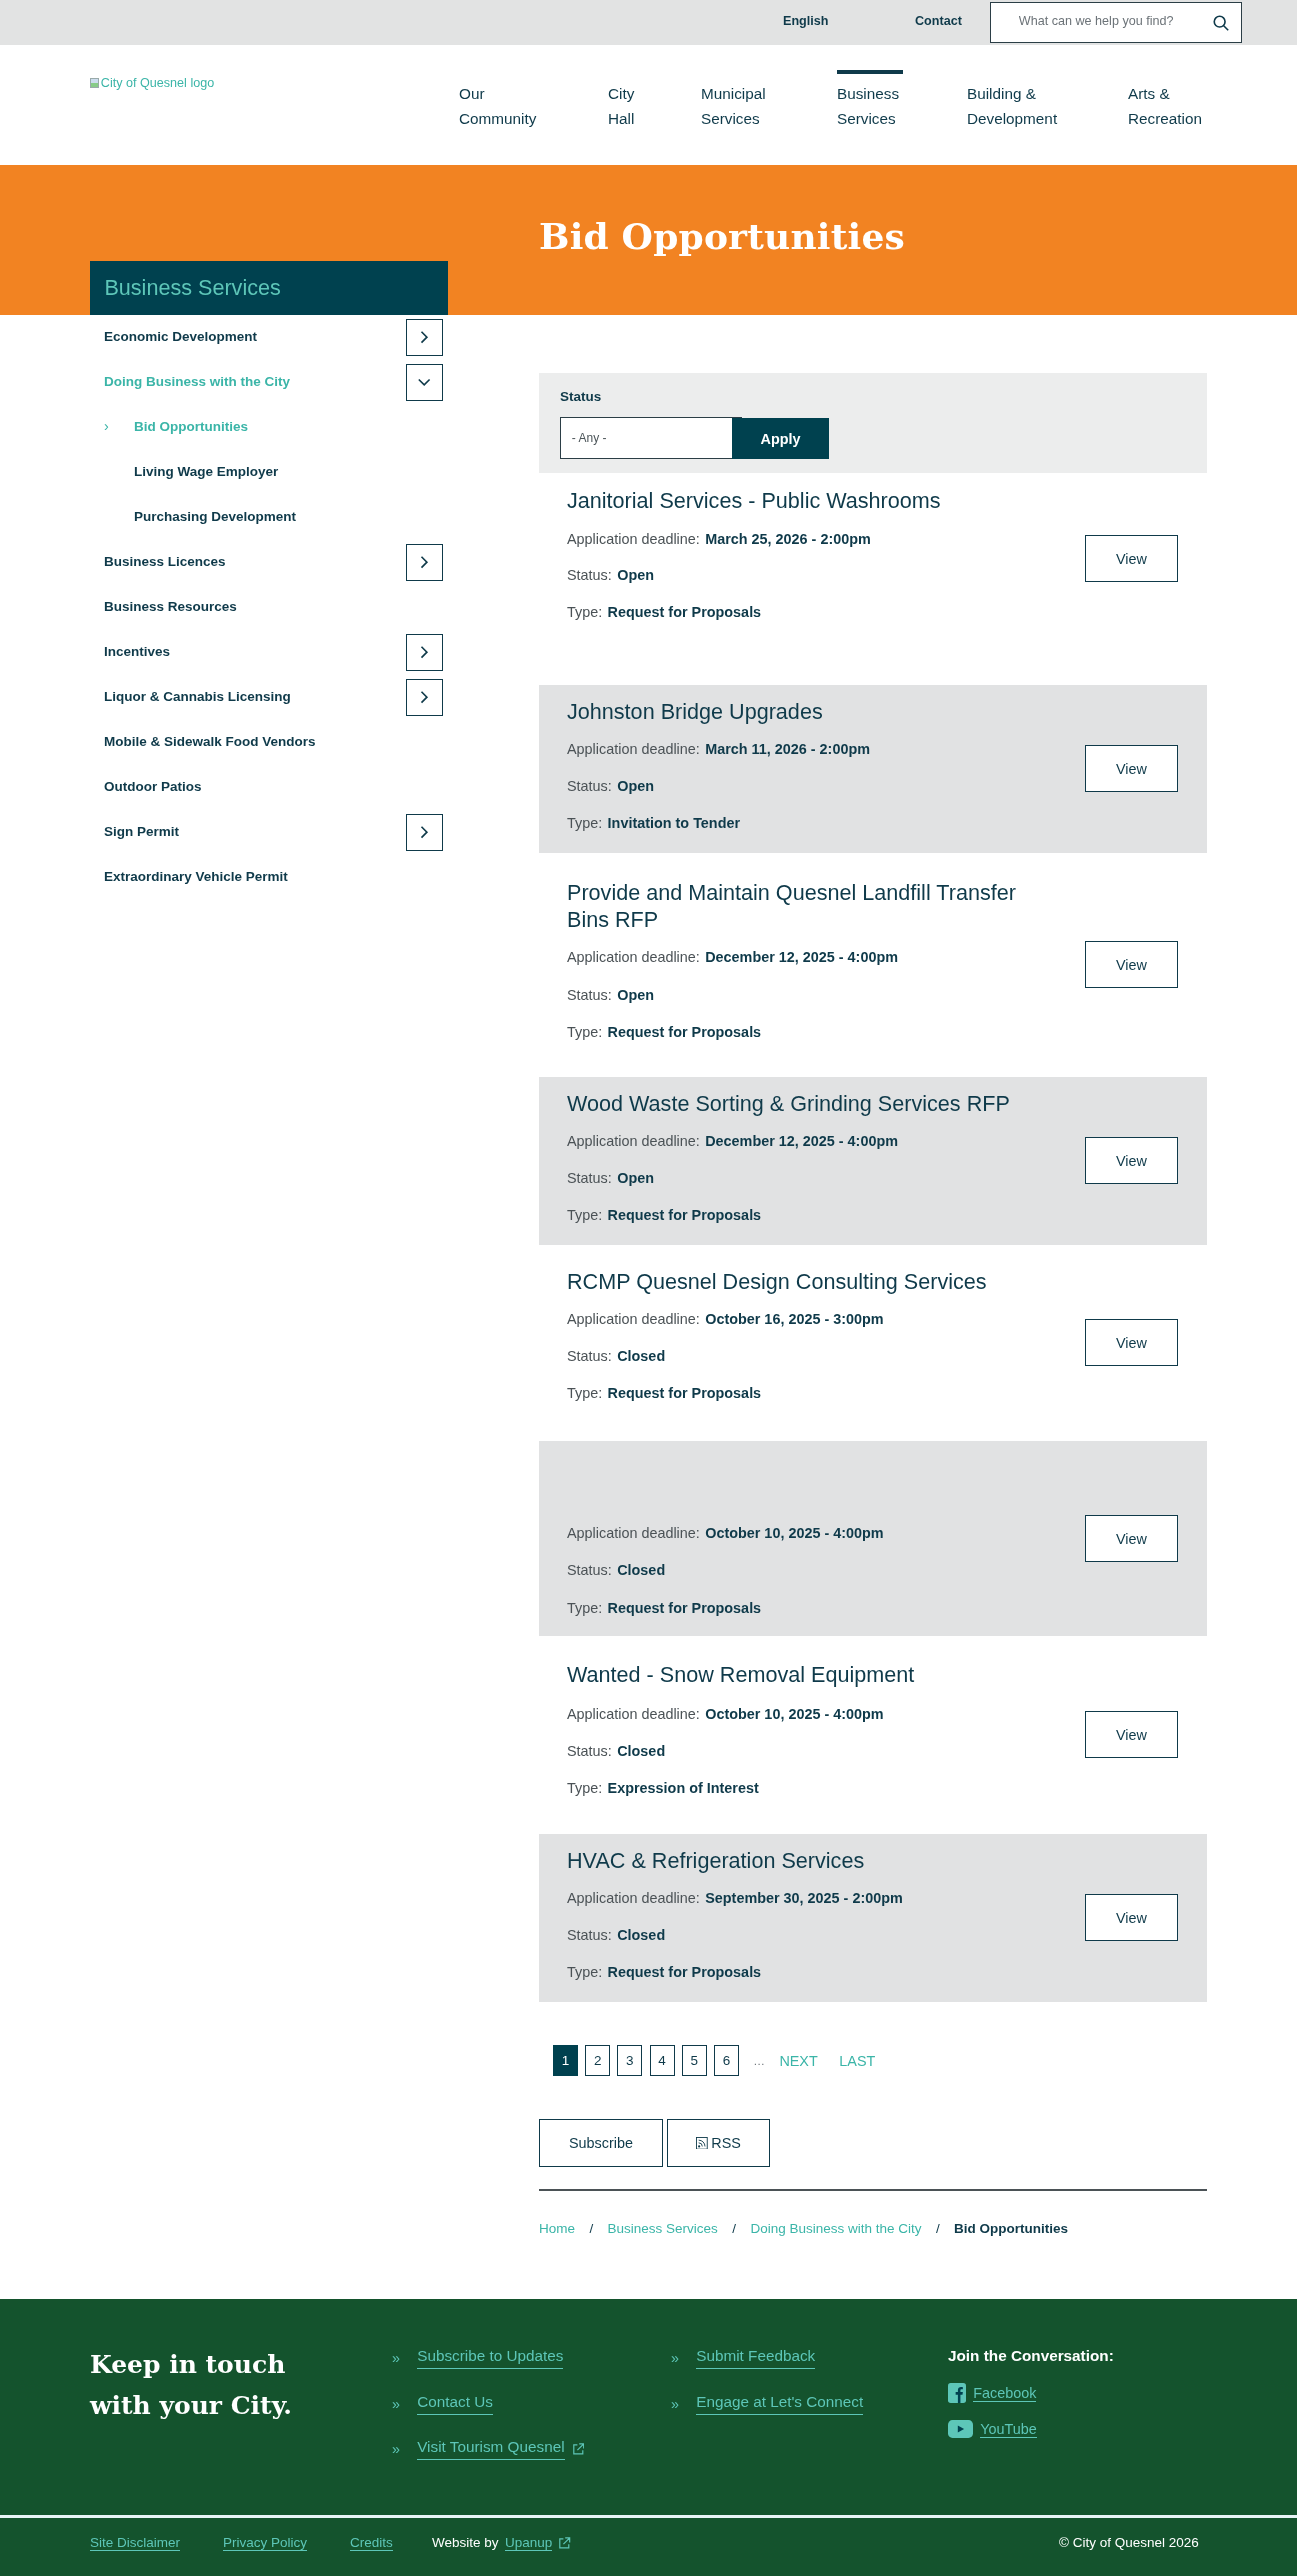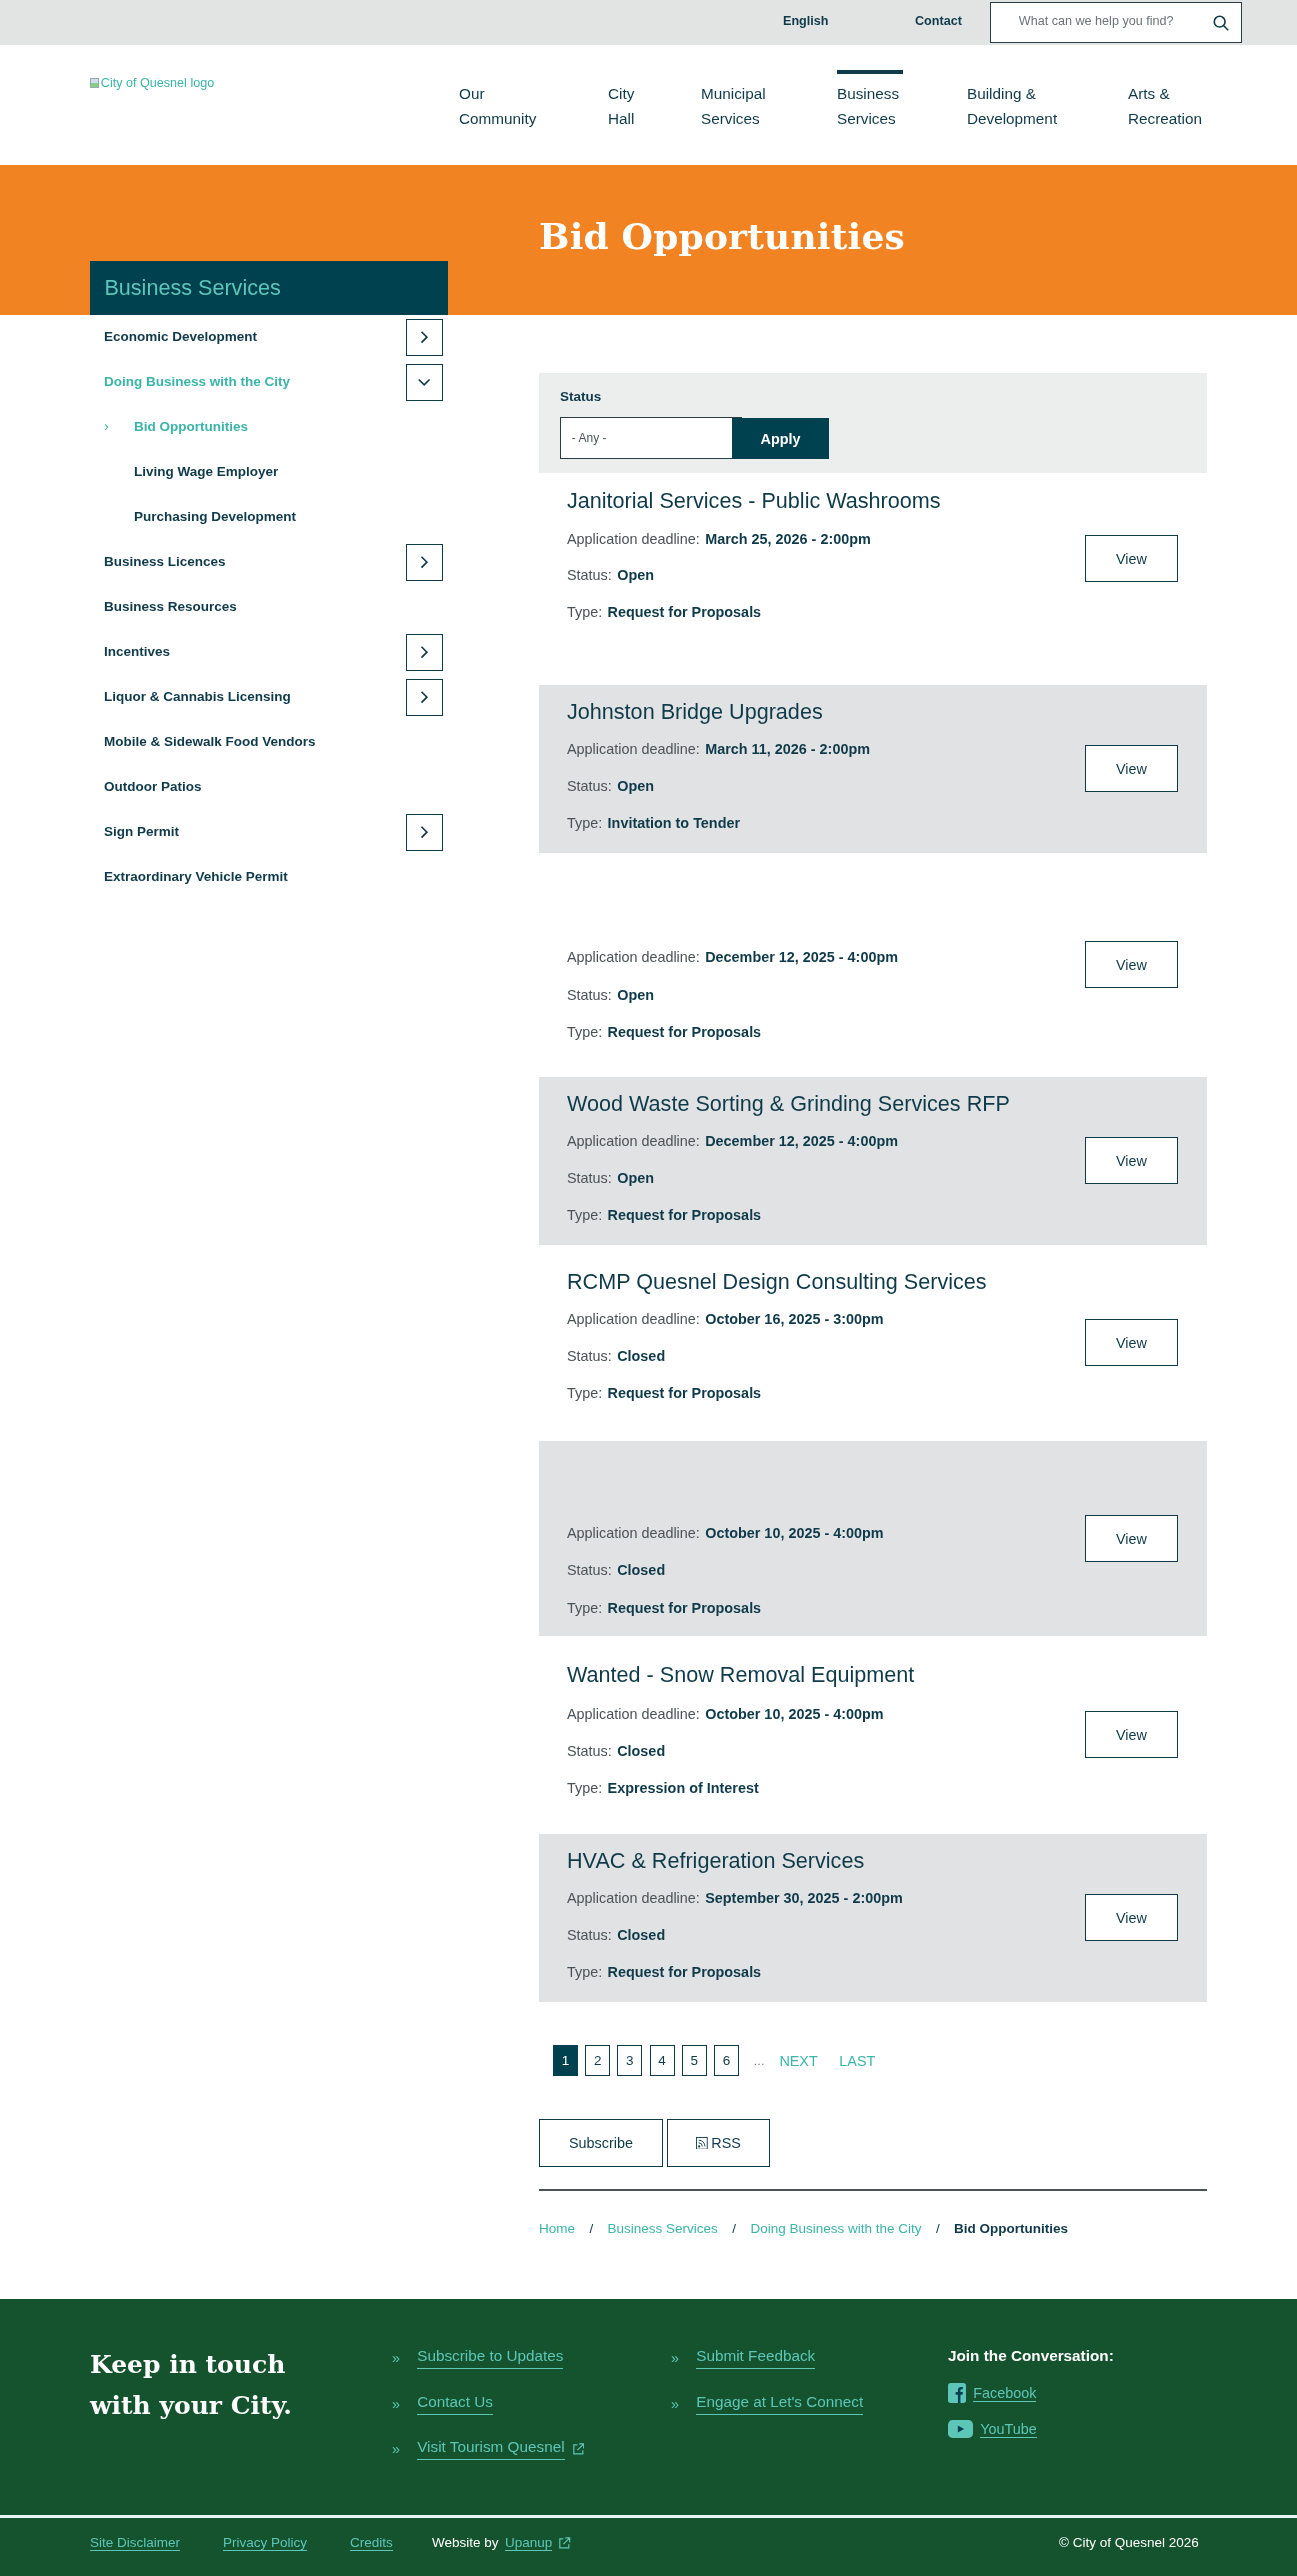--- a/index.html
+++ b/index.html
@@ -188,20 +188,21 @@
 
 <div class="item grey" style="top:685px;height:168px">
   <h2 style="top:12.6px">Johnston Bridge Upgrades</h2>
   <div class="row" style="top:56px"><span>Application deadline:</span><b>March 11, 2026 - 2:00pm</b></div>
   <div class="row" style="top:93px"><span>Status:</span><b>Open</b></div>
   <div class="row" style="top:130px"><span>Type:</span><b>Invitation to Tender</b></div>
   <a class="view-btn" style="top:60px">View</a>
 </div>
 
 <div class="item" style="top:852px;height:225px">
+  <h2 style="top:27px">Provide and Maintain Quesnel Landfill Transfer Bins RFP</h2>
   <div class="row" style="top:97px"><span>Application deadline:</span><b>December 12, 2025 - 4:00pm</b></div>
   <div class="row" style="top:135px"><span>Status:</span><b>Open</b></div>
   <div class="row" style="top:172px"><span>Type:</span><b>Request for Proposals</b></div>
   <a class="view-btn" style="top:89px">View</a>
 </div>
 
 <div class="item grey" style="top:1077px;height:168px">
   <h2 style="top:12.6px">Wood Waste Sorting &amp; Grinding Services RFP</h2>
   <div class="row" style="top:56px"><span>Application deadline:</span><b>December 12, 2025 - 4:00pm</b></div>
   <div class="row" style="top:93px"><span>Status:</span><b>Open</b></div>

